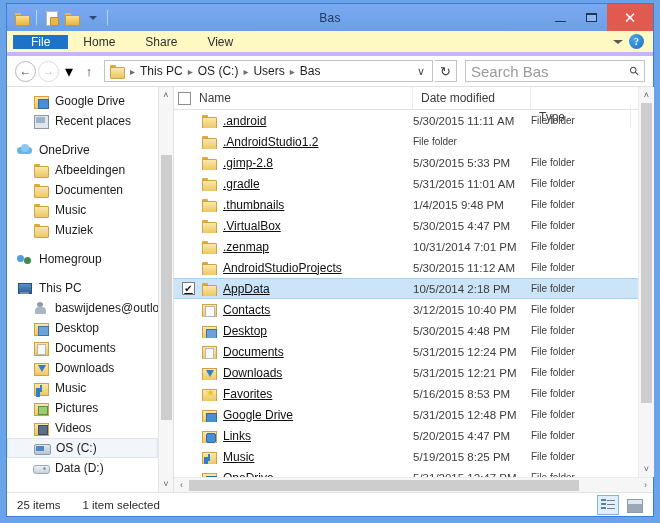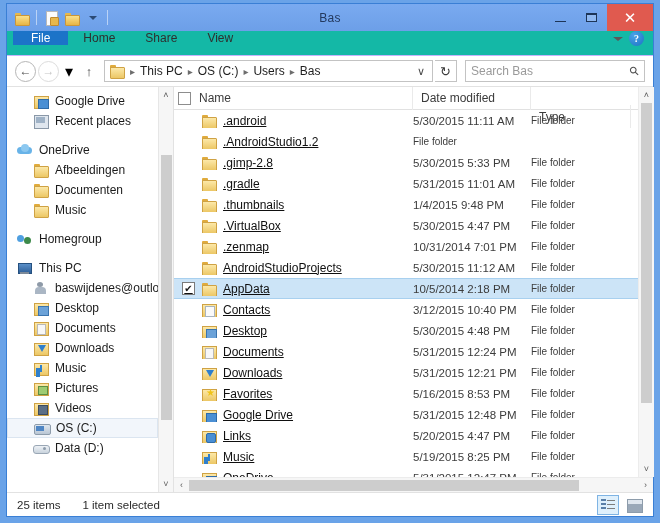--- a/index.html
+++ b/index.html
@@ -63,23 +63,23 @@
   }
   .wincontrols { margin-left: auto; display: flex; height: 27px; align-items: stretch; }
   .wc { width: 31px; display:flex; align-items:center; justify-content:center; cursor:pointer; }
   .wc.close { width: 46px; background: #e05a4f; }
   .wc-min { width: 11px; height: 1px; background: #1d3557; margin-top:7px; }
   .wc-max { width: 11px; height: 9px; border: 1px solid #1d3557; border-top-width:2px; background:#8fb8f0; }
   .wc-x { color: #ffffff; font-size: 15px; line-height: 1; font-family:"Liberation Sans",sans-serif; }
 
   
   .ribbon {
-    height: 25px; background: #14b8a6;
-    display: flex; align-items: flex-start;
-    border-bottom: 1px solid #c4b5fd;
+    height: 25px; background: #fef9c3;
+    display: flex; align-items: center;
+    border-bottom: 4px solid #c4b5fd;
     flex: 0 0 25px;
   }
   .tab {
     padding: 0 15px; display: flex; align-items: center;
     font-size: 12px; color: #2f2f2f; cursor: pointer;
   }
   .tab.file {
     background: #1c73c8; color: #ffffff; margin-left: 6px;
     padding: 0 18px;
   }
@@ -127,21 +127,21 @@
   }
   .refresh {
     width: 22px; height:22px; border:1px solid #c3c3c3; border-left:none; background:#fff;
     display:flex; align-items:center; justify-content:center; font-size:13px; color:#3b3b3b; cursor:pointer;
   }
   .searchbox {
     width: 180px; height: 22px; border: 1px solid #c3c3c3; background:#fff;
     margin-left: 6px; display:flex; align-items:center; padding: 0 5px;
   }
   .searchbox input {
-    border:none; outline:none; flex:1; font-size:12px; color:#2b2b2b;
+    border:none; outline:none; flex:1; font-size:15px; color:#2b2b2b;
     font-family:"Liberation Sans",sans-serif; background:transparent; min-width:0;
   }
   .searchbox input::placeholder { color: #9a9a9a; }
   .search-ico { color:#4f4f4f; font-size:12px; transform: rotate(-45deg); }
 
   
   .body {
     flex: 1 1 auto; display: flex; min-height: 0;
     border-top: 1px solid #e2e2e2;
   }
@@ -411,20 +411,24 @@
           <span class="nav-label">Afbeeldingen</span>
         </div>
         <div class="nav-item child">
           <span class="ic ic-folder"></span>
           <span class="nav-label">Documenten</span>
         </div>
         <div class="nav-item child">
           <span class="ic ic-folder"></span>
           <span class="nav-label">Music</span>
         </div>
+        <div class="nav-item child">
+          <span class="ic ic-folder"></span>
+          <span class="nav-label">Muziek</span>
+        </div>
 
         <div class="nav-gap"></div>
 
         <div class="nav-item root">
           <span class="ic ic-home"></span>
           <span class="nav-label">Homegroup</span>
         </div>
 
         <div class="nav-gap"></div>
 

